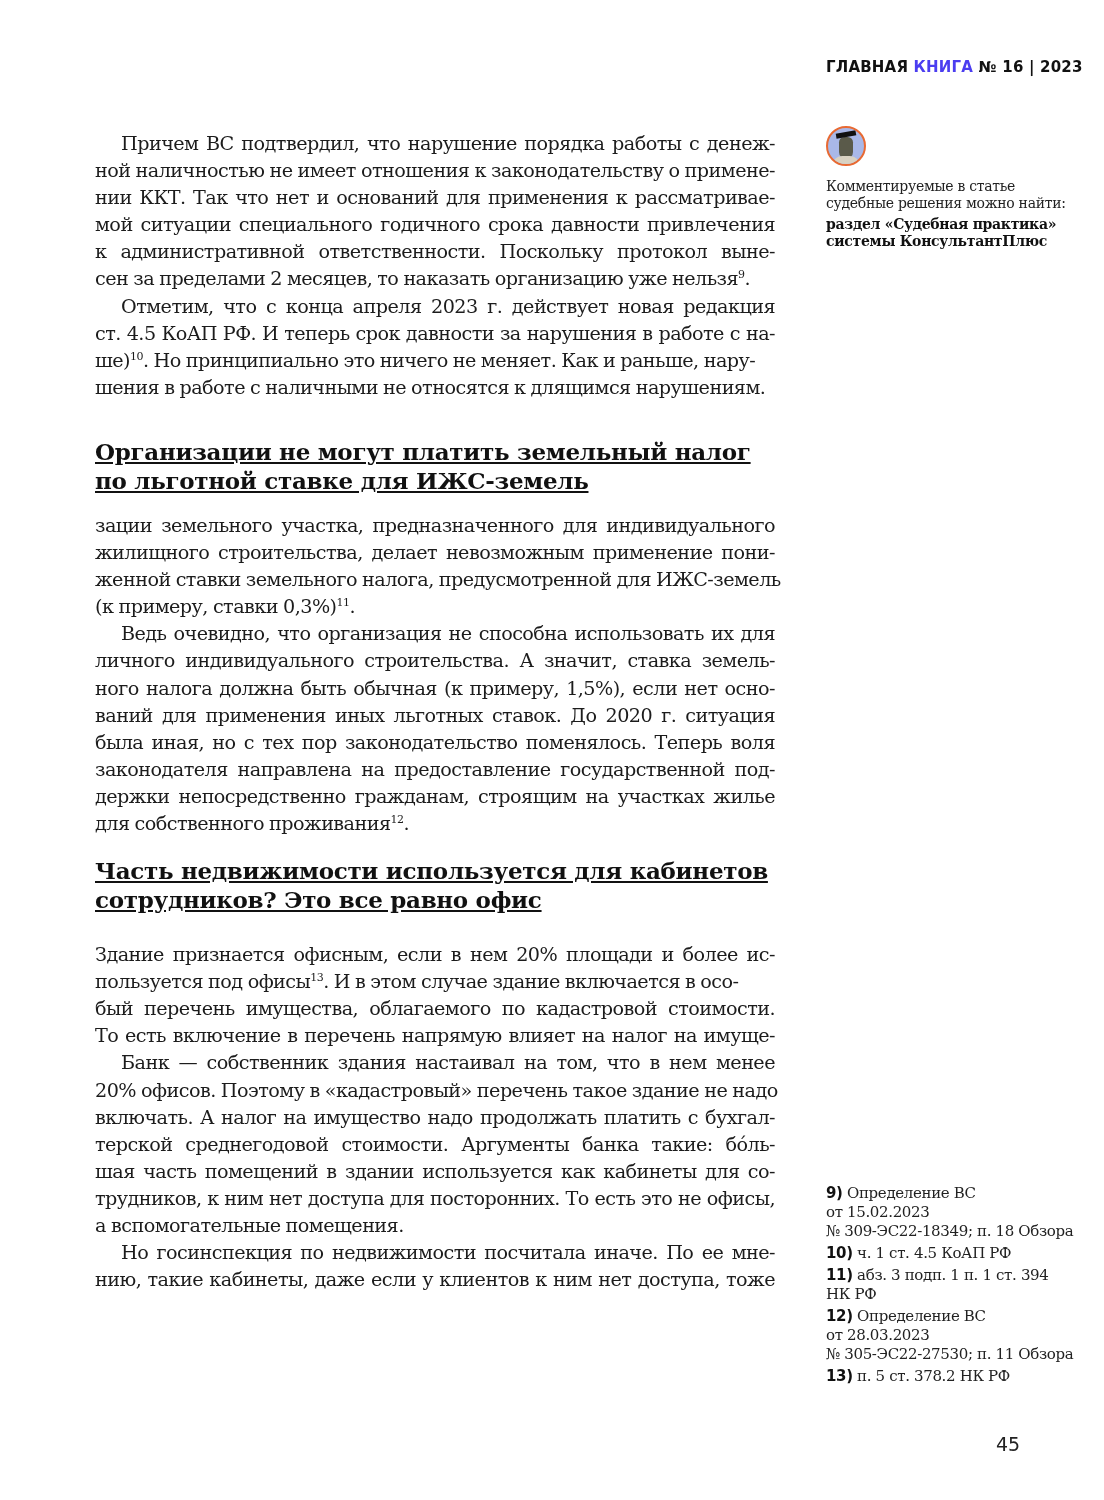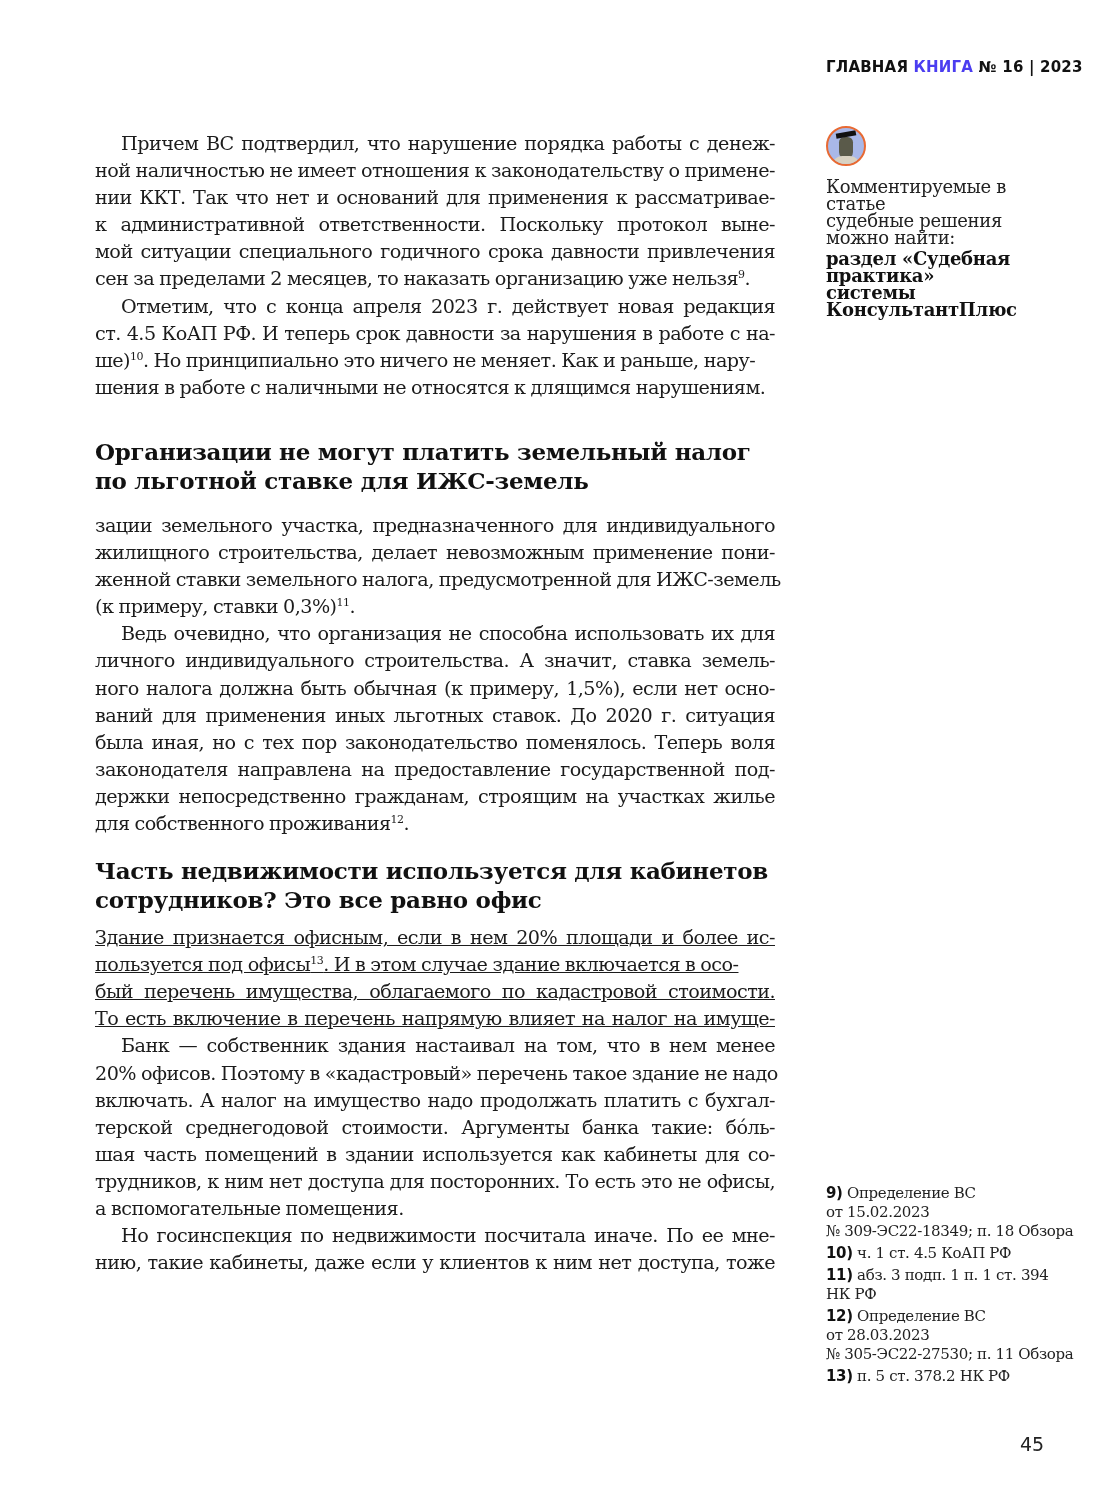--- a/index.html
+++ b/index.html
@@ -9,56 +9,56 @@
   .running-head { position: absolute; left: 826px; top: 58px; font-family: "DejaVu Sans", sans-serif; font-weight: bold; font-size: 15px; letter-spacing: 0.2px; white-space: nowrap; color: #111; }
   .running-head .brand-a { color: #111; }
   .running-head .brand-b { color: #4b3df0; }
 
   .main { position: absolute; left: 95px; top: 130px; width: 680px; font-family: "DejaVu Serif", serif; font-size: 19.2px; color: #1c1c1c; }
   .line { height: 27.1px; line-height: 27.1px; white-space: nowrap; letter-spacing: -0.55px; word-spacing: -0.5px; }
   .line.indent { padding-left: 26px; }
   .just { text-align: justify; text-align-last: justify; }
   sup { font-size: 11px; line-height: 0; vertical-align: super; }
 
-  .heading { font-family: "DejaVu Serif", serif; font-weight: bold; font-size: 23px; color: #111; letter-spacing: -0.3px; }
+  .heading { font-family: "DejaVu Serif", serif; font-weight: bold; font-size: 23px; color: #111; letter-spacing: -0.3px; text-decoration: underline; }
   .heading .hl { height: 29px; line-height: 29px; white-space: nowrap; }
 
   .sidebar { position: absolute; left: 826px; top: 126px; width: 240px; font-family: "DejaVu Serif", serif; }
   .avatar { width: 36px; height: 36px; border-radius: 50%; border: 2px solid #e86a33; background: #a9b8e8; position: relative; overflow: hidden; }
   .avatar .cap { position: absolute; left: 8px; top: 4px; width: 20px; height: 5px; background: #111; transform: rotate(-10deg); }
   .avatar .face { position: absolute; left: 11px; top: 9px; width: 14px; height: 22px; background: #5a5a4a; border-radius: 6px 6px 8px 8px; }
   .avatar .shoulders { position: absolute; left: 4px; top: 28px; width: 28px; height: 12px; background: #d9d2c2; border-radius: 10px 10px 0 0; }
-  .side-note { margin-top: 12px; font-size: 18px; line-height: 17px; color: #222; letter-spacing: -0.3px; }
+  .side-note { margin-top: 12px; font-size: 14px; line-height: 17px; color: #222; letter-spacing: -0.3px; }
   .side-note .bold { font-weight: bold; color: #111; margin-top: 4px; }
 
   .footnotes { position: absolute; left: 826px; top: 1184px; width: 240px; font-family: "DejaVu Serif", serif; font-size: 15px; line-height: 19px; color: #222; letter-spacing: -0.35px; }
   .fn { margin-bottom: 3px; white-space: nowrap; }
   .fn .num { font-family: "DejaVu Sans", sans-serif; font-weight: bold; color: #111; }
 
-  .page-number { position: absolute; left: 1020px; top: 1433px; font-family: "DejaVu Sans", sans-serif; font-size: 19px; color: #222; }
+  .page-number { position: absolute; left: 996px; top: 1433px; font-family: "DejaVu Sans", sans-serif; font-size: 19px; color: #222; }
 </style>
 </head>
 <body>
 
 <div class="page">
 
   <div class="running-head">
     <span class="brand-a">ГЛАВНАЯ</span>
     <span class="brand-b">КНИГА</span>
     <span>№ 16 | 2023</span>
   </div>
 
   <div class="main">
 
     <div>
       <div class="line indent just">Причем ВС подтвердил, что нарушение порядка работы с денеж-</div>
       <div class="line just">ной наличностью не имеет отношения к законодательству о примене-</div>
       <div class="line just">нии ККТ. Так что нет и оснований для применения к рассматривае-</div>
+      <div class="line just">мой ситуации специального годичного срока давности привлечения</div>
       <div class="line just">к административной ответственности. Поскольку протокол выне-</div>
-      <div class="line just">мой ситуации специального годичного срока давности привлечения</div>
       <div class="line"><span>сен за пределами 2 месяцев, то наказать организацию уже нельзя</span><sup>9</sup><span>.</span></div>
     </div>
 
     <div>
       <div class="line indent just">Отметим, что с конца апреля 2023 г. действует новая редакция</div>
       <div class="line just">ст. 4.5 КоАП РФ. И теперь срок давности за нарушения в работе с на-</div>
       <div class="line"><span>ше)</span><sup>10</sup><span>. Но принципиально это ничего не меняет. Как и раньше, нару-</span></div>
       <div class="line">шения в работе с наличными не относятся к длящимся нарушениям.</div>
     </div>
 
@@ -83,21 +83,21 @@
       <div class="line just">законодателя направлена на предоставление государственной под-</div>
       <div class="line just">держки непосредственно гражданам, строящим на участках жилье</div>
       <div class="line"><span>для собственного проживания</span><sup>12</sup><span>.</span></div>
     </div>
 
     <div class="heading" style="margin-top:19px;">
       <div class="hl">Часть недвижимости используется для кабинетов</div>
       <div class="hl">сотрудников? Это все равно офис</div>
     </div>
 
-    <div style="margin-top:10px;text-decoration:underline;">
+    <div style="margin-top:27px;">
       <div class="line just">Здание признается офисным, если в нем 20% площади и более ис-</div>
       <div class="line"><span>пользуется под офисы</span><sup>13</sup><span>. И в этом случае здание включается в осо-</span></div>
       <div class="line just">бый перечень имущества, облагаемого по кадастровой стоимости.</div>
       <div class="line just">То есть включение в перечень напрямую влияет на налог на имуще-</div>
     </div>
 
     <div>
       <div class="line indent just">Банк — собственник здания настаивал на том, что в нем менее</div>
       <div class="line just">20% офисов. Поэтому в «кадастровый» перечень такое здание не надо</div>
       <div class="line just">включать. А налог на имущество надо продолжать платить с бухгал-</div>

